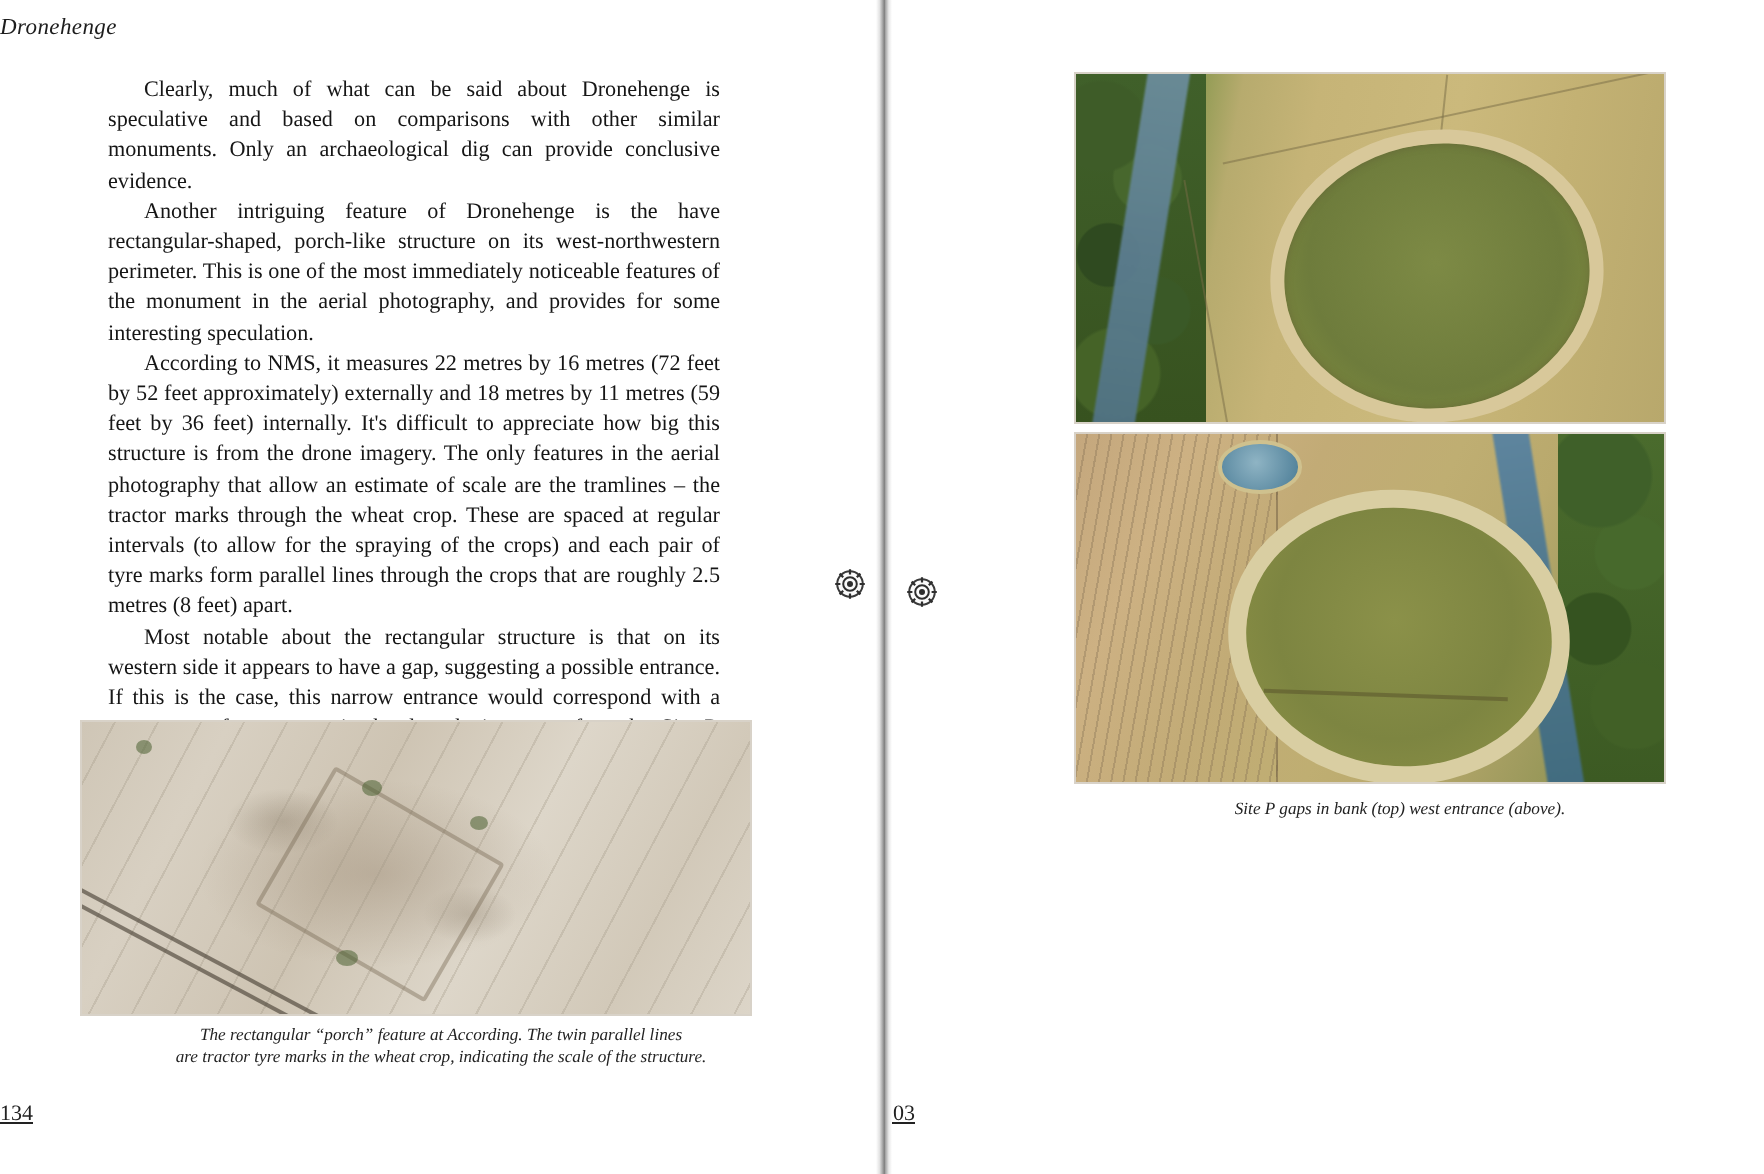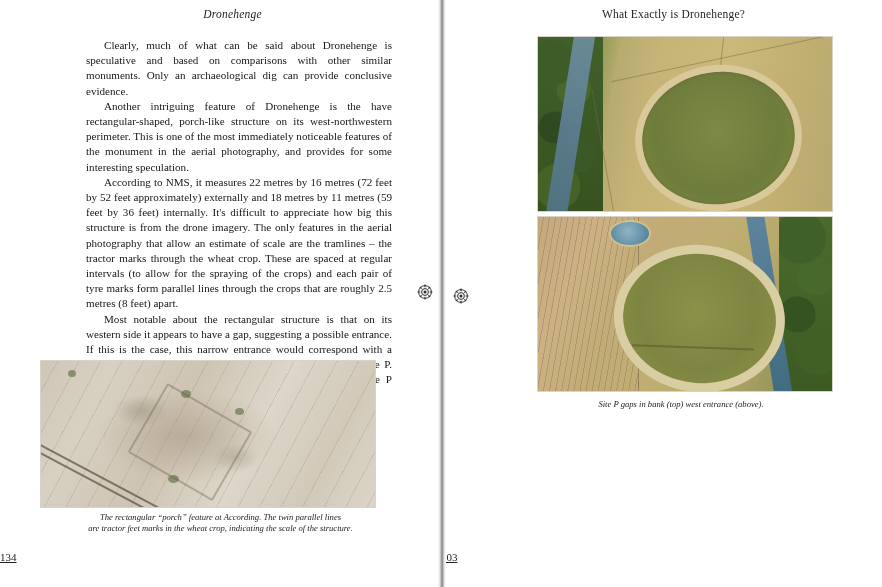--- a/index.html
+++ b/index.html
@@ -13,22 +13,22 @@
   .spread{position:absolute;inset:0;display:flex;}
   .page{position:relative;width:441px;height:587px;background:#fff;box-sizing:border-box;}
 
   .gutter{
     position:absolute;left:438px;top:0;width:8px;height:587px;
     background:linear-gradient(to right,#ffffff 0%,#e3e3e3 22%,#9a9a9a 45%,#7e7e7e 52%,#a8a8a8 60%,#e8e8e8 80%,#ffffff 100%);
     z-index:5;
   }
 
   .runhead{
-    position:absolute;top:8px;left:12px;width:100%;
-    text-align:center;font-style:italic;font-size:11.5px;color:#1d1d1d;
+    position:absolute;top:8px;left:0;width:100%;
+    text-align:left;font-style:italic;font-size:11.5px;color:#1d1d1d;
     letter-spacing:.2px;
   }
   .runhead.right{font-style:normal;}
 
   .folio{
     position:absolute;bottom:24px;left:0;width:100%;
     text-align:left;font-size:11px;color:#222;text-decoration:underline;
   }
 
   .col{
@@ -36,21 +36,21 @@
     font-size:11.1px;
     line-height:15.2px;
     color:#161616;
     text-align:justify;
     -webkit-hyphens:auto;hyphens:auto;
   }
   .col p{margin:0;text-indent:18px;}
   .col p.first{text-indent:18px;}
   sup{font-size:7px;vertical-align:super;line-height:0;}
 
-  .left-col{left:54px;top:38px;width:306px;margin-left:32px;}
+  .left-col{left:54px;top:38px;width:306px;}
 
   .figure{position:absolute;}
   .figure .frame{
     width:100%;height:100%;
     border:1px solid #d8d2c8;
     box-sizing:border-box;
     overflow:hidden;position:relative;
   }
   .caption{
     position:absolute;left:0;width:100%;
@@ -201,29 +201,28 @@
         <div class="tram t4"></div>
         <div class="green" style="left:42%;top:20%;width:10px;height:8px;"></div>
         <div class="green" style="left:58%;top:32%;width:9px;height:7px;"></div>
         <div class="green" style="left:38%;top:78%;width:11px;height:8px;"></div>
         <div class="green" style="left:8%;top:6%;width:8px;height:7px;"></div>
       </div>
     </div>
 
     <div class="caption" style="top:512px;">
       <span>The rectangular “porch” feature at According. The twin parallel lines</span><br>
-      <span>are tractor feet marks in the wheat crop, indicating the scale of the structure.</span>
+      <span>are tractor tyre marks in the wheat crop, indicating the scale of the structure.</span>
     </div>
 
     <div class="folio">134</div>
   </div>
 
   <div class="page">
 
-    <div class="runhead right">What Exactly is Dronehenge?</div>
 
     <div class="folio">103</div>
   </div>
 
   <div class="gutter"></div>
 </div>
 
 <div class="figure fig-top">
   <div class="frame">
     <div class="aerial1"></div>
@@ -240,21 +239,21 @@
   <div class="frame">
     <div class="aerial2"></div>
     <div class="stripes"></div>
     <div class="woods2"></div>
     <div class="river2"></div>
     <div class="pond"></div>
     <div class="bank-ring"></div>
   </div>
 </div>
 
-<div class="caption" style="top:399px;left:533px;width:296px;">
+<div class="caption" style="top:399px;left:552px;width:296px;">
   <span>Site P gaps in bank (top) west entrance (above).</span>
 </div>
 
 <div class="marker m-left">
   <svg width="16" height="16" viewBox="0 0 16 16">
     <circle cx="8" cy="8" r="6.4" fill="#fafafa" stroke="#3a3a3a" stroke-width="1"></circle>
     <circle cx="8" cy="8" r="3.4" fill="none" stroke="#2e2e2e" stroke-width="1"></circle>
     <circle cx="8" cy="8" r="1.5" fill="#2e2e2e"></circle>
     <path d="M8 0.6V3.2M8 12.8V15.4M0.6 8H3.2M12.8 8H15.4M2.8 2.8L4.6 4.6M11.4 11.4L13.2 13.2M13.2 2.8L11.4 4.6M4.6 11.4L2.8 13.2" stroke="#2e2e2e" stroke-width="1.1"></path>
   </svg>

